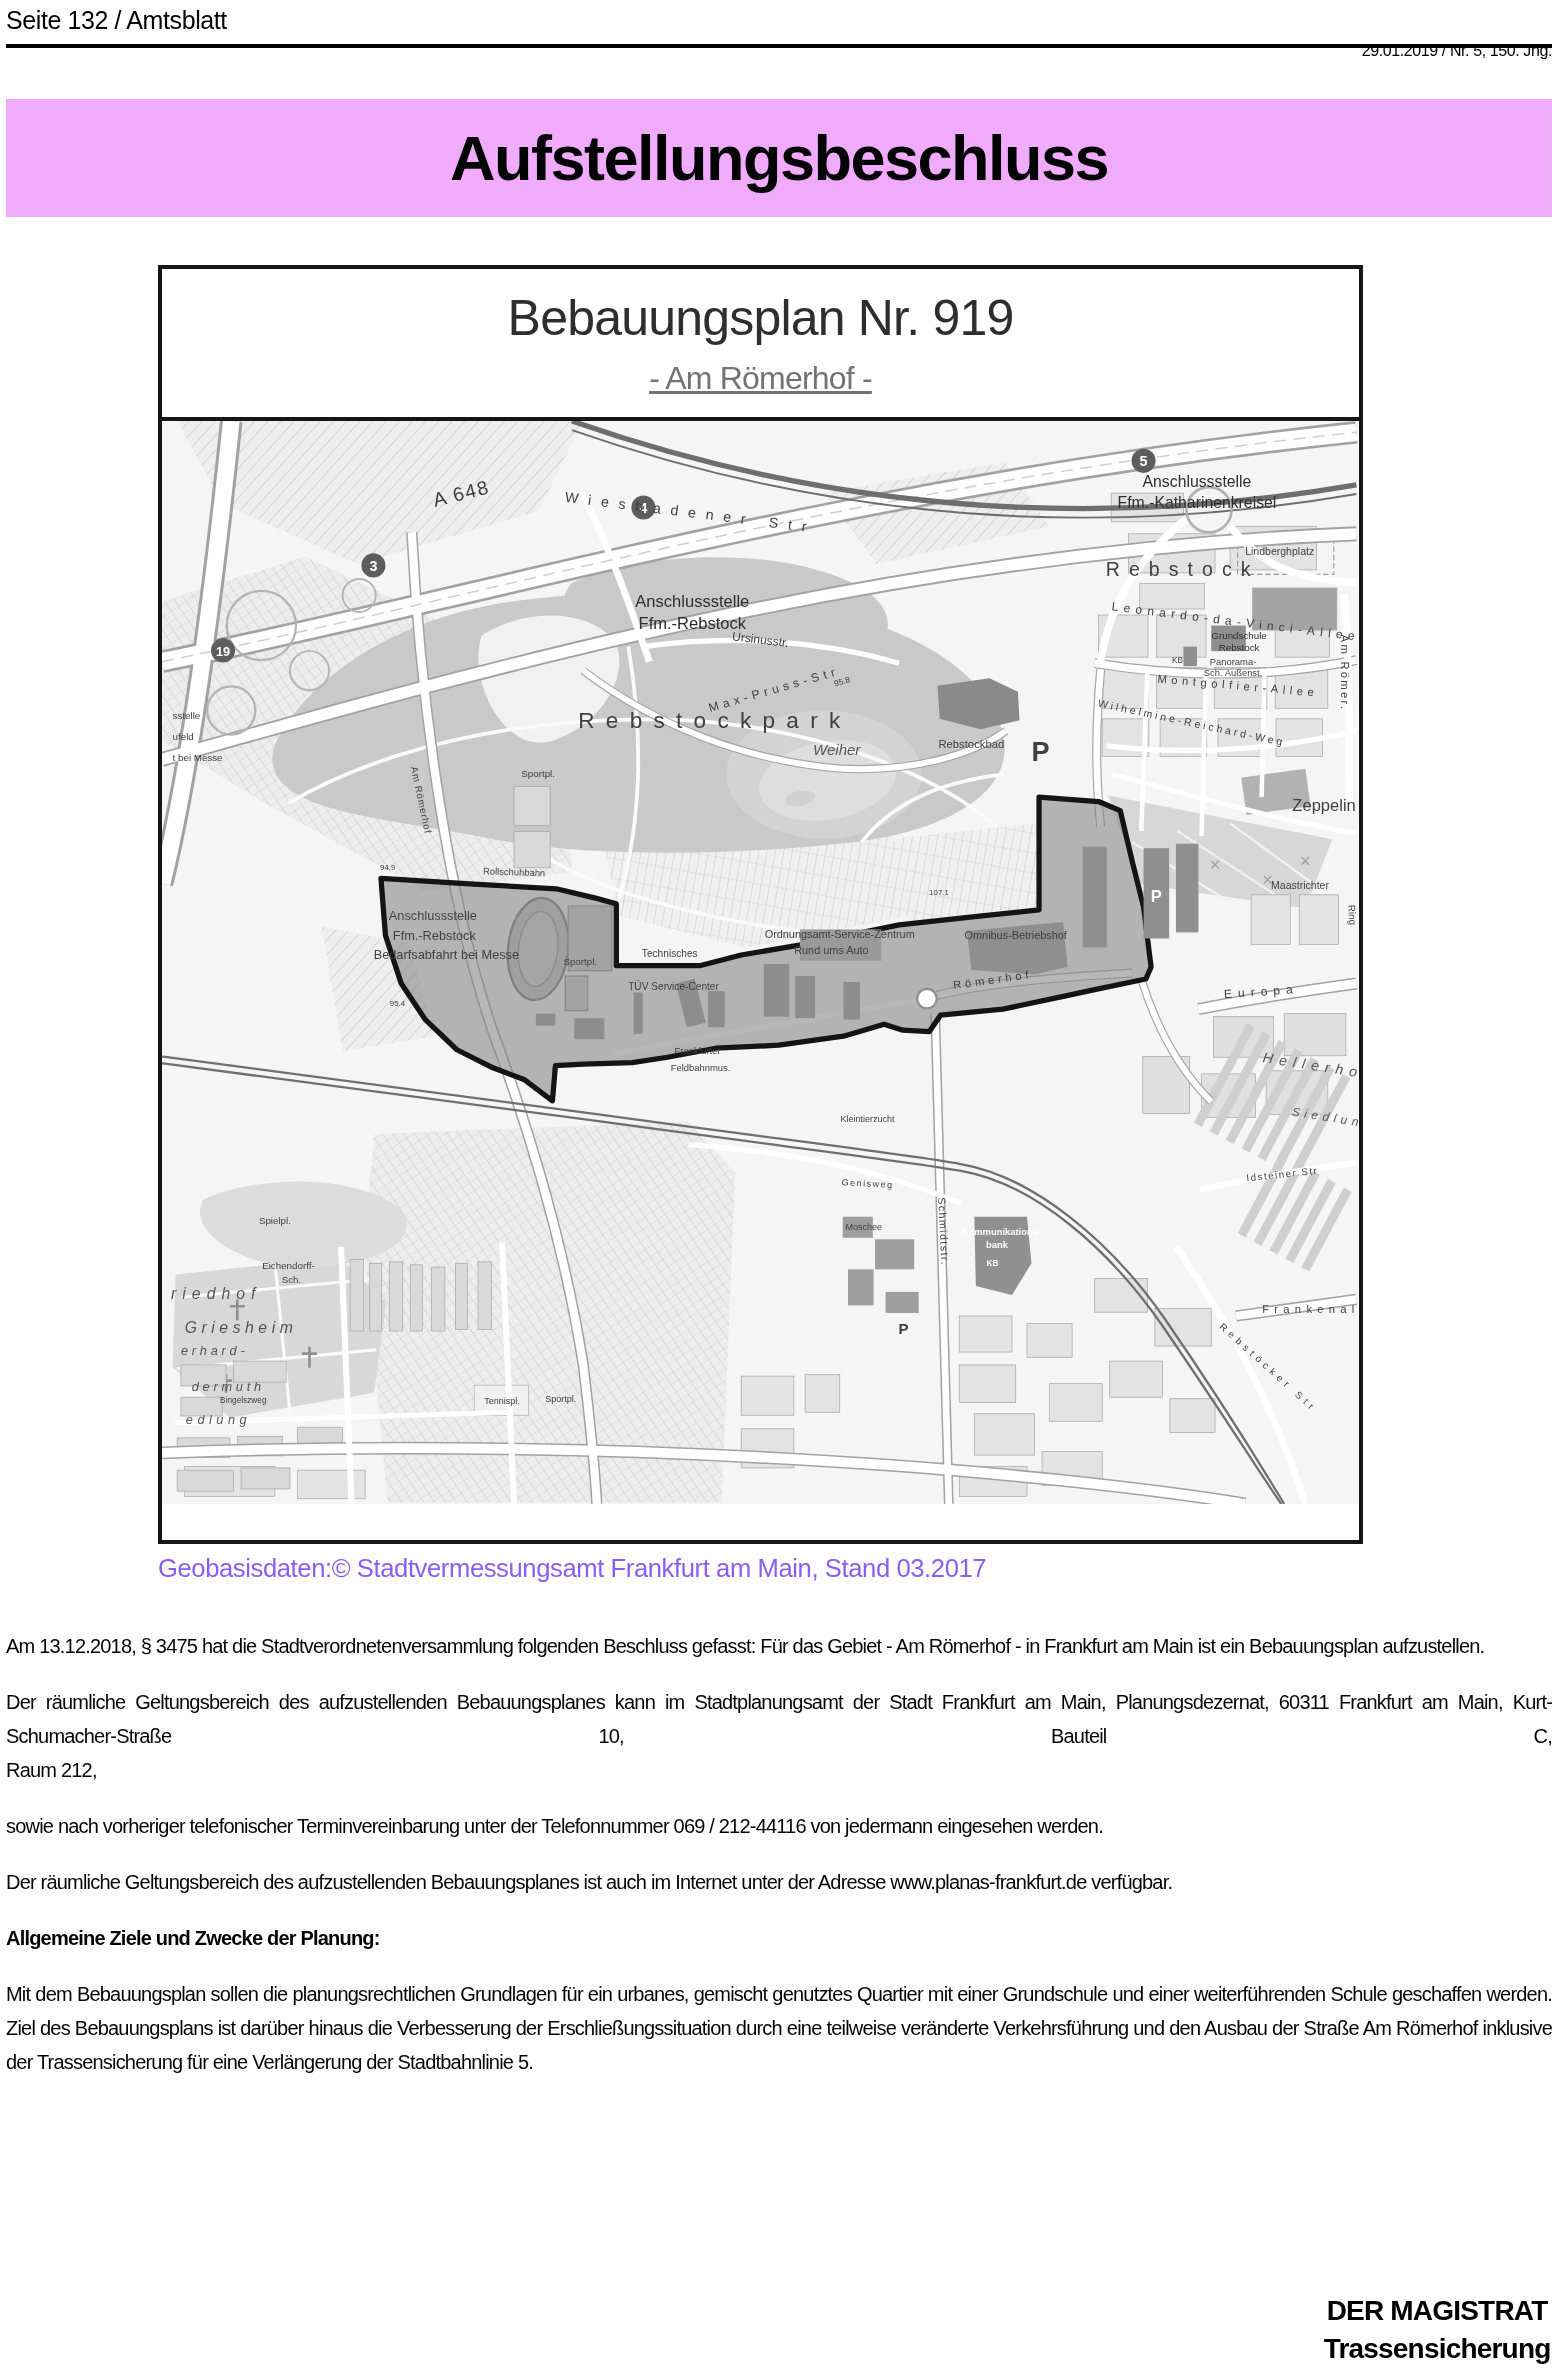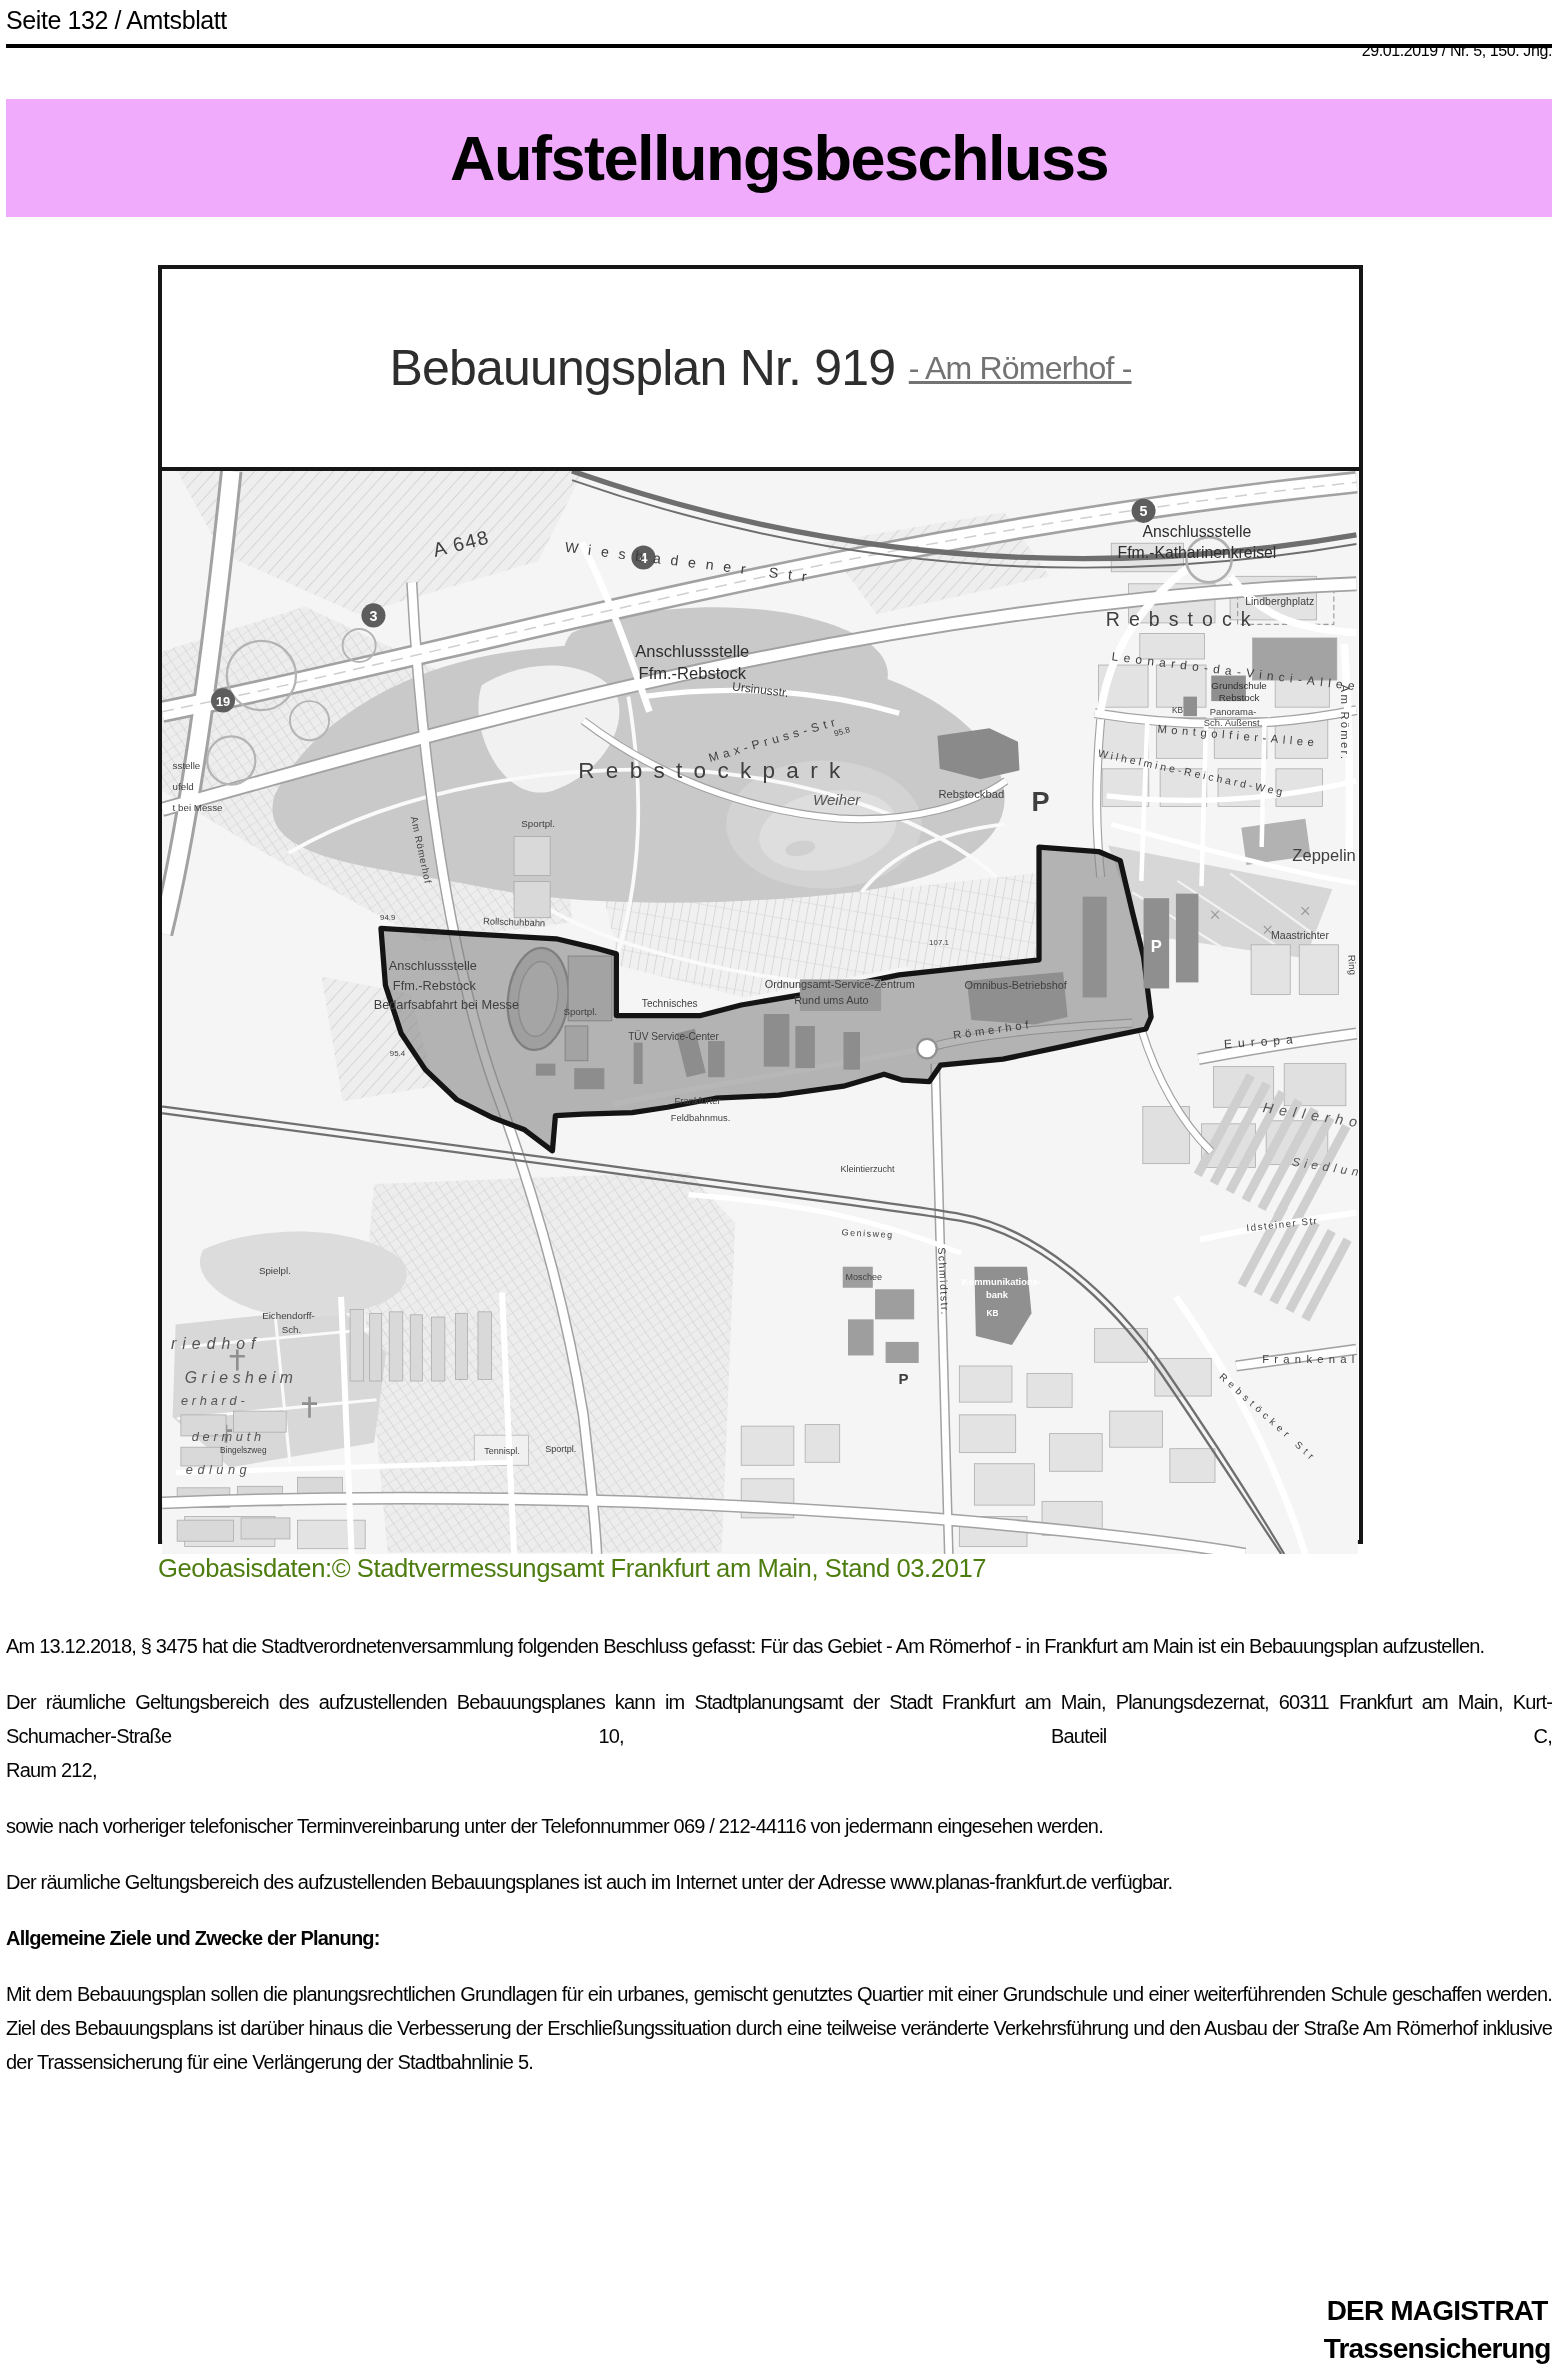--- a/index.html
+++ b/index.html
@@ -8,26 +8,26 @@
     font-family:"Liberation Sans",sans-serif;color:#000;overflow:hidden;
   }
   .hdr-left{position:absolute;left:6px;top:6px;font-size:25px;letter-spacing:-0.4px;}
   .hdr-right{position:absolute;right:6px;top:6px;font-size:16px;letter-spacing:-0.4px;margin-top:36px;}
   .hdr-rule{position:absolute;left:6px;right:6px;top:44px;height:3.8px;background:#000;}
   .banner{position:absolute;left:6px;right:6px;top:99px;height:118px;background:#f0abfc;
           display:flex;align-items:center;justify-content:center;}
   .banner .t{font-size:63px;font-weight:bold;letter-spacing:-1.5px;}
   .figure{position:absolute;left:158px;top:265px;width:1205px;height:1279px;
           border:4.5px solid #161616;box-sizing:border-box;background:#fff;}
-  .fig-title{height:202px;border-bottom:4.5px solid #161616;box-sizing:border-box;
-             display:flex;flex-direction:row;align-items:center;justify-content:center;gap:13.5px;}
+  .fig-title{height:152px;border-bottom:4.5px solid #161616;box-sizing:border-box;
+             display:flex;flex-direction:column;align-items:center;justify-content:center;gap:13.5px;}
   .fig-title .l1{font-size:50px;color:#2e2e2e;letter-spacing:-0.8px;}
   .fig-title .l2{font-size:32px;color:#737373;letter-spacing:-0.8px;text-decoration:underline;}
   .fig-map{position:relative;width:1196px;height:1083px;overflow:hidden;}
-  .caption{position:absolute;left:158px;top:1554px;font-size:25.6px;letter-spacing:-0.4px;color:#4d7c0f;}
+  .caption{position:absolute;left:158px;top:1554px;font-size:25.6px;letter-spacing:-0.4px;color:#8b5cf6;}
   .bodytext{position:absolute;left:6px;top:1629px;width:1546px;font-size:20px;line-height:34px;
             letter-spacing:-0.8px;text-align:justify;color:#050505;}
   .bodytext p{margin:0 0 22px 0;}
   .bodytext p.flush{text-align-last:justify;margin:0;}
   .bodytext p.hd{font-weight:bold;}
   .footer{position:absolute;right:7.5px;top:2292px;text-align:center;font-weight:bold;
           font-size:28px;line-height:38px;letter-spacing:-0.8px;}
   
   text{font-family:"Liberation Sans",sans-serif;fill:#3f3f3f;}
   .it{font-style:italic;fill:#555;}

